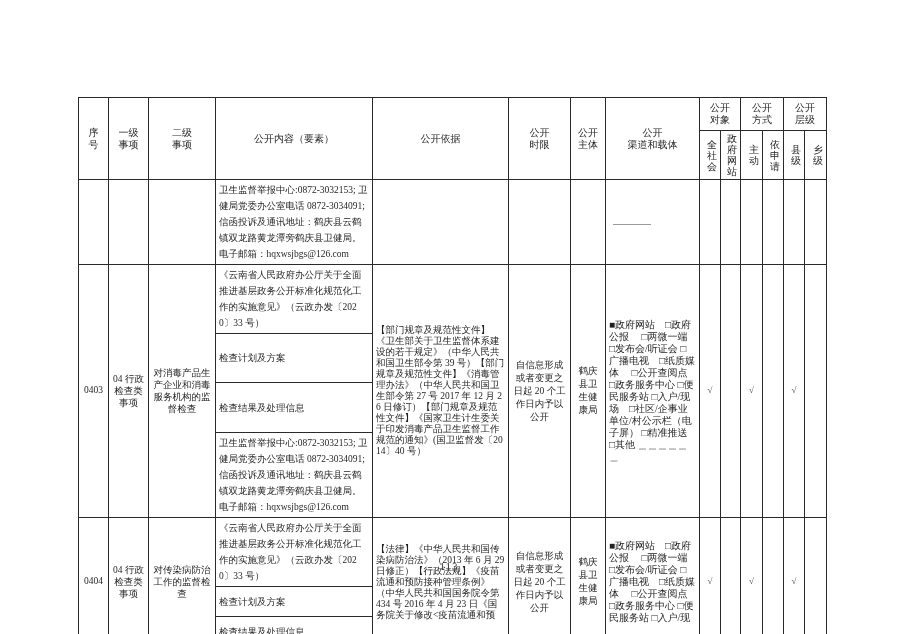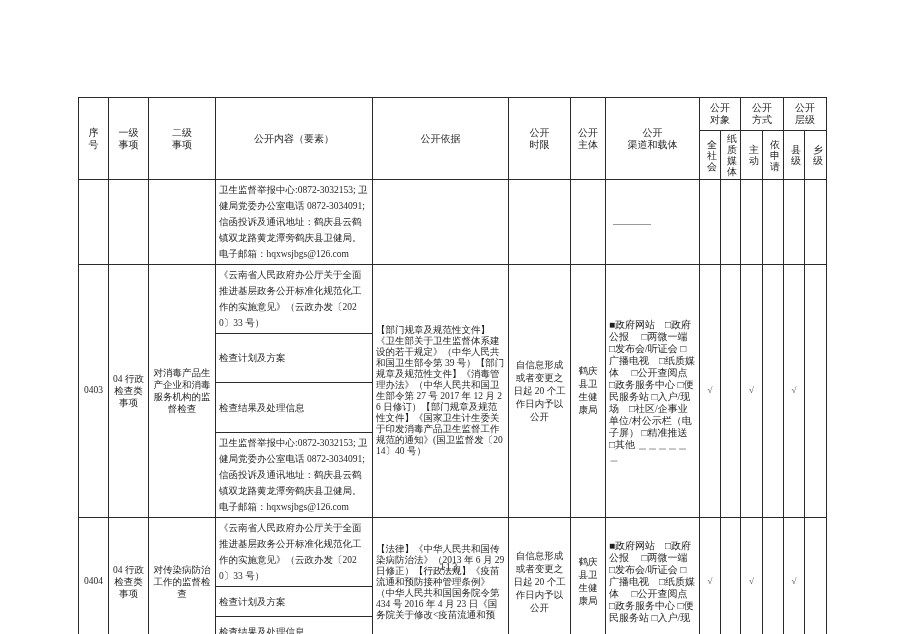--- a/index.html
+++ b/index.html
@@ -90,21 +90,21 @@
       <th class="grp" colspan="2">公开
 对象</th>
       <th class="grp" colspan="2">公开
 方式</th>
       <th class="grp" colspan="2">公开
 层级</th>
     </tr>
 
     <tr style="height:46px">
       <th class="sub">全社会</th>
-      <th class="sub">纸质媒体</th>
+      <th class="sub">政府网站</th>
       <th class="sub">主动</th>
       <th class="sub">依申请</th>
       <th class="sub">县级</th>
       <th class="sub">乡级</th>
     </tr>
 
     <tr style="height:61px">
       <td class="c"></td>
       <td class="c"></td>
       <td class="c"></td>

